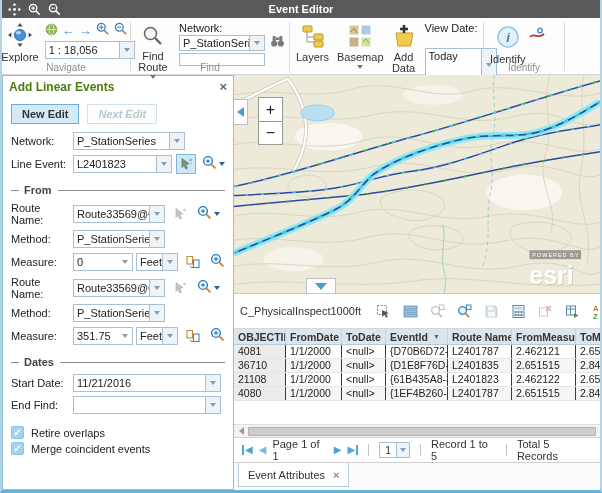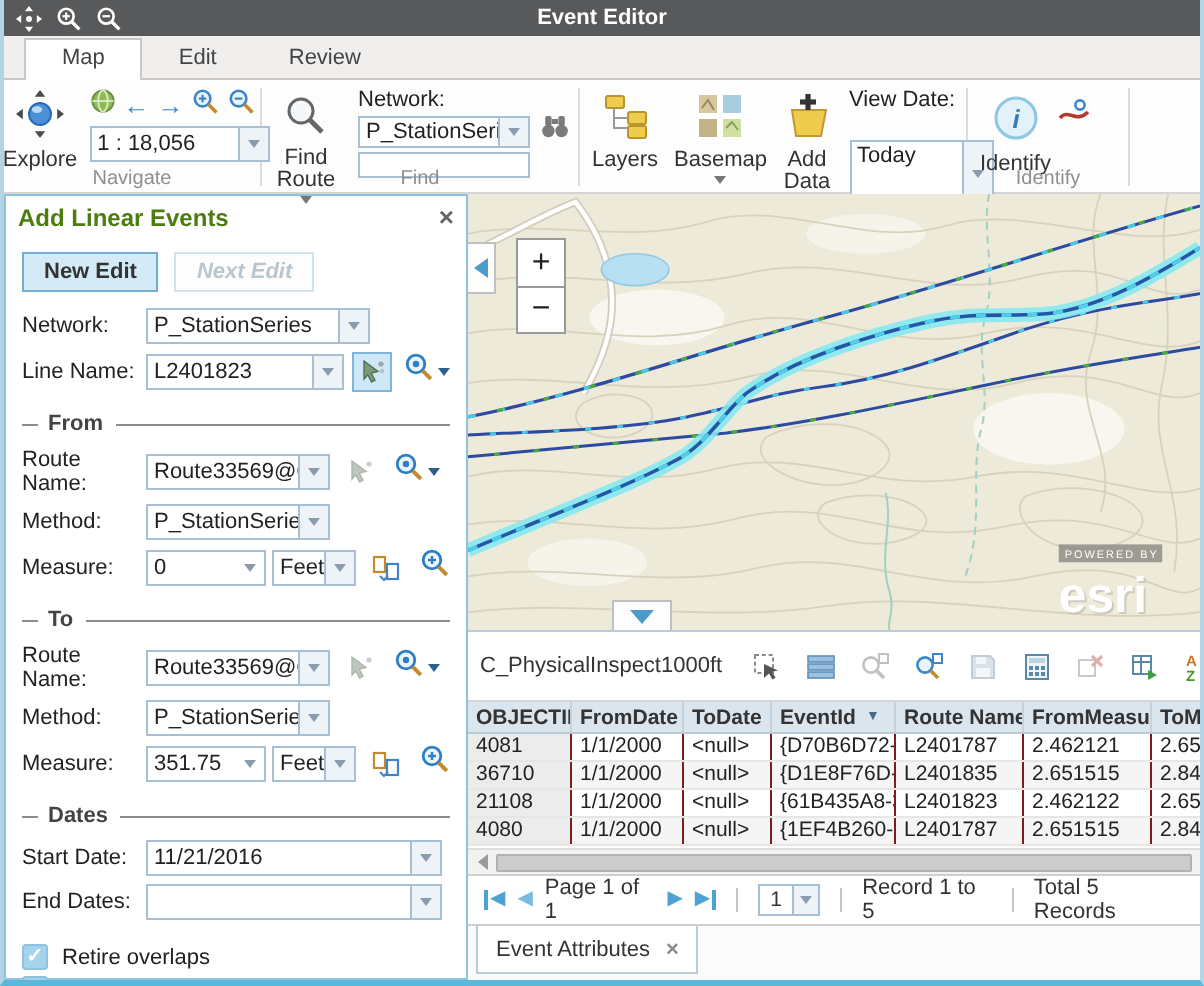--- a/index.html
+++ b/index.html
@@ -132,25 +132,20 @@
     <span class="ticon">
       <svg width="13" height="13" viewBox="0 0 14 14">
           <circle cx="5.5" cy="5.5" r="4" fill="none" stroke="#fff" stroke-width="1.4"></circle>
           <line x1="8.6" y1="8.6" x2="12.6" y2="12.6" stroke="#fff" stroke-width="1.8"></line>
           <line x1="3.5" y1="5.5" x2="7.5" y2="5.5" stroke="#fff" stroke-width="1.2"></line>
         </svg>
     </span>
     <div class="apptitle">Event Editor</div>
   </div>
 
-  <div class="tabbar">
-    <div class="rtab active">Map</div>
-    <div class="rtab">Edit</div>
-    <div class="rtab">Review</div>
-  </div>
 
   <div class="ribbon">
 
     <div class="rgroup" style="width:128px; justify-content:center;">
       <div class="bigbtn">
         <span>
           <svg width="26" height="26" viewBox="0 0 26 26">
               <g fill="#4a4a4a">
                 <path d="M13 1l2.6 3.4h-5.2z"></path>
                 <path d="M13 25l-2.6-3.4h5.2z"></path>
@@ -322,21 +317,21 @@
           <span class="plabel">Network:</span>
           <div class="combo" style="width:112px;">
             <span class="val">P_StationSeries</span>
             <span class="ddbtn">
                 <i></i>
               </span>
           </div>
         </div>
 
         <div class="prow">
-          <span class="plabel">Line Name:</span>
+          <span class="plabel">Line Event:</span>
           <div class="combo" style="width:112px;">
             <span class="val">L2401823</span>
             <span class="ddbtn">
                 <i></i>
               </span>
           </div>
           <span class="toolbtn active">
             <svg width="14" height="14" viewBox="0 0 14 14">
                 <path d="M3 1.5l7 5.2-3.4.8 1.9 3.6-1.7.9-1.9-3.6L3 10.6z" fill="#7a9a7a" stroke="#557055" stroke-width="0.7"></path>
                 <circle cx="11.5" cy="3" r="1.3" fill="#9aa5ae"></circle>
@@ -415,23 +410,20 @@
           <span class="magwrap">
             <span><svg width="15" height="15" viewBox="0 0 15 15">
                   <circle cx="6" cy="6" r="4.4" fill="#eaf4fb" stroke="#2e7fc1" stroke-width="1.4"></circle>
                   <line x1="9.4" y1="9.4" x2="13.4" y2="13.4" stroke="#c8882e" stroke-width="2"></line>
                   <line x1="4" y1="6" x2="8" y2="6" stroke="#2e7fc1" stroke-width="1.2"></line>
                   <line x1="6" y1="4" x2="6" y2="8" stroke="#2e7fc1" stroke-width="1.2"></line>
                 </svg></span>
           </span>
         </div>
 
-        <div class="sect">
-            <span>To</span>
-          </div>
 
         <div class="prow">
           <span class="plabel">Route Name:</span>
           <div class="combo" style="width:92px;">
             <span class="val">Route33569@Cent</span>
             <span class="ddbtn">
                 <i></i>
               </span>
           </div>
           <span class="toolbtn plain">
@@ -499,21 +491,21 @@
           <span class="plabel">Start Date:</span>
           <div class="combo" style="width:148px;">
             <span class="val">11/21/2016</span>
             <span class="ddbtn">
                 <i></i>
               </span>
           </div>
         </div>
 
         <div class="prow">
-          <span class="plabel">End Dates:</span>
+          <span class="plabel">End Find:</span>
           <div class="combo" style="width:148px;">
             <span class="val"></span>
             <span class="ddbtn">
                 <i></i>
               </span>
           </div>
         </div>
 
         <div style="margin-top:8px;">
             <div class="cbrow">

